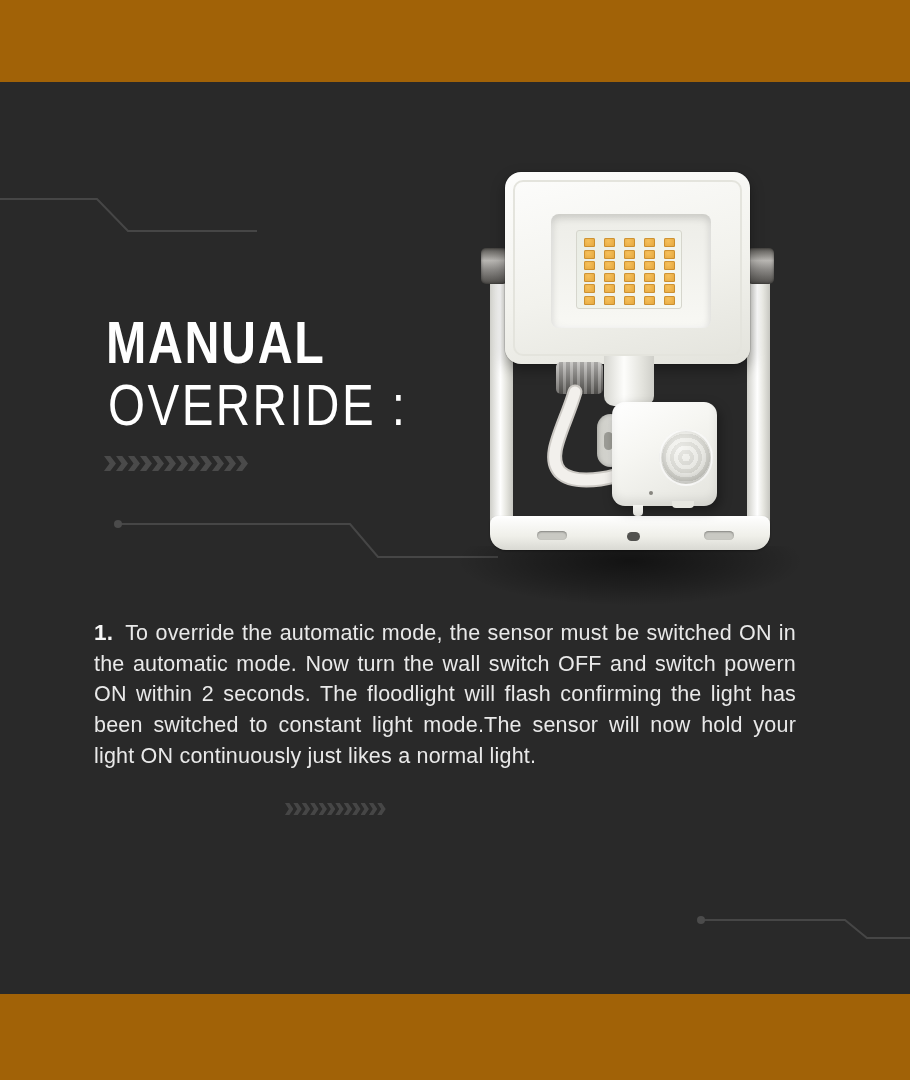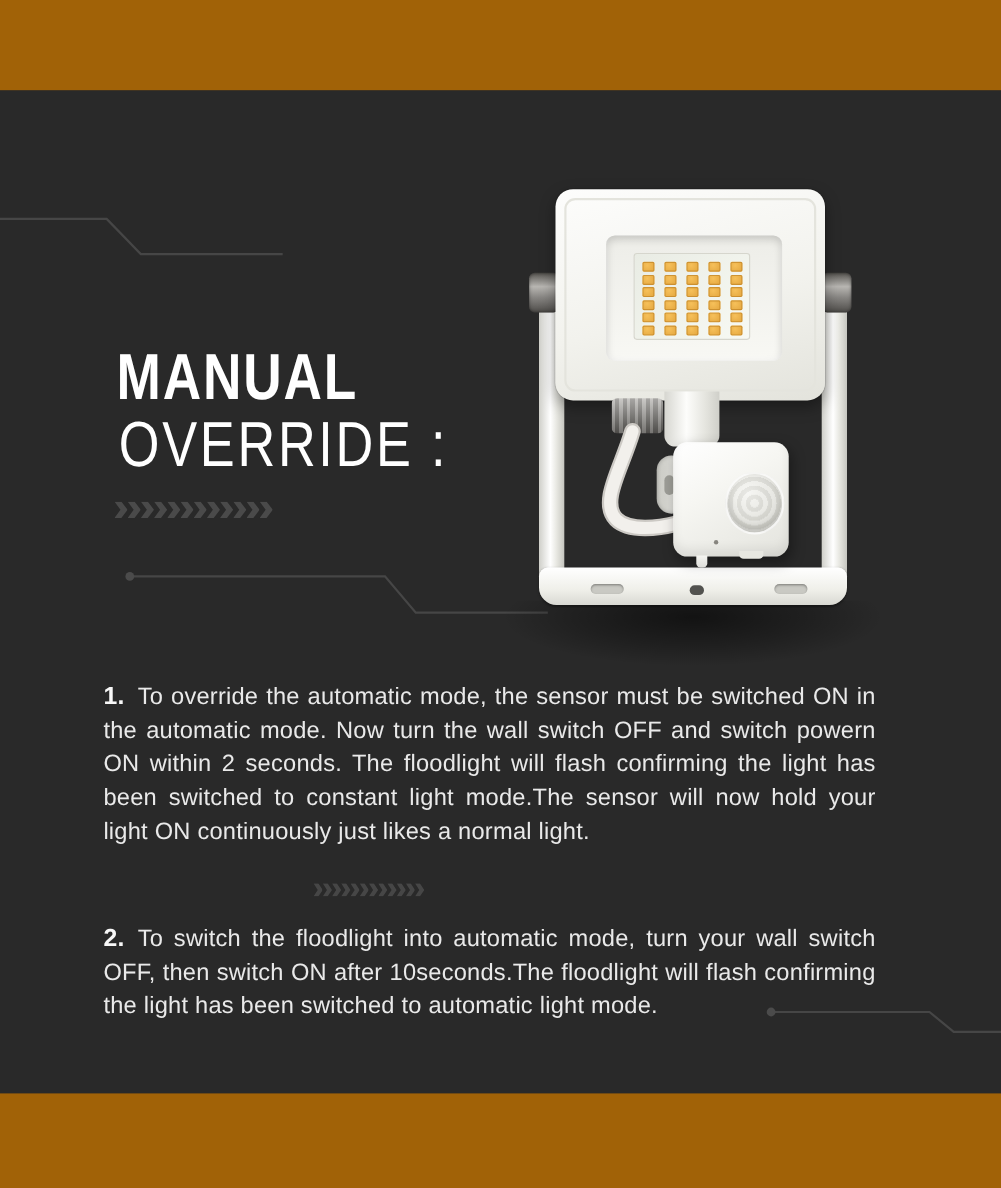--- a/index.html
+++ b/index.html
@@ -217,15 +217,14 @@
     <div class="collar-hole"></div>
     <div class="sensor-box"></div>
     <div class="pir-dome"></div>
     <div class="sensor-dot"></div>
     <div class="sensor-notch"></div>
     <div class="sensor-tab"></div>
   </div>
 
   <p class="step s1"><span class="stepnum">1.</span><span>To override the automatic mode, the sensor must be switched ON in the automatic mode. Now turn the wall switch OFF and switch powern ON within 2 seconds. The floodlight will flash confirming the light has been switched to constant light mode.The sensor will now hold your light ON continuously just likes a normal light.</span></p>
 
-  <p class="step s2"><span class="stepnum">2.</span><span>To switch the floodlight into automatic mode, turn your wall switch OFF, then switch ON after 10seconds.The floodlight will flash confirming the light has been switched to automatic light mode.</span></p>
 
 </div>
 
 </body></html>

